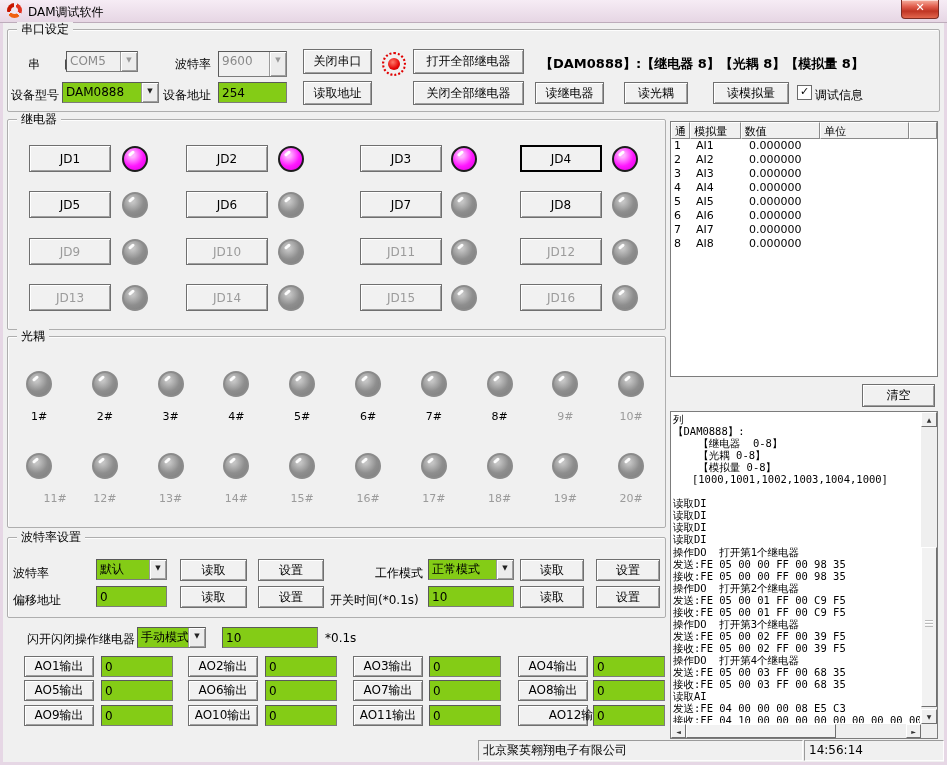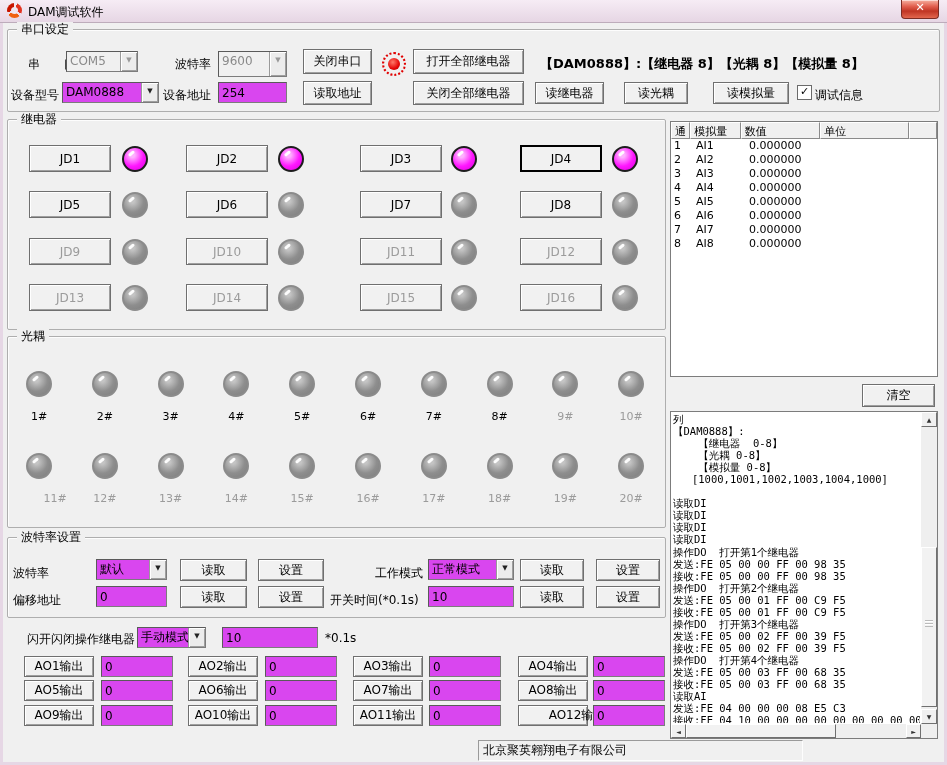--- a/index.html
+++ b/index.html
@@ -18,21 +18,21 @@
     border:1px solid #7d2c23;border-top:none;border-radius:0 0 4px 4px;color:#fff;
     font-size:11px;font-weight:bold;text-align:center;line-height:16px;
     box-shadow:inset 0 1px 0 rgba(255,255,255,.55);cursor:default;}
   .group{position:absolute;border:1px solid #aeaeae;border-radius:2px;
     box-shadow:inset 1px 1px 0 #fdfdfd;}
   .gtitle{position:absolute;top:-8px;left:9px;background:#f0f0f0;padding:0 4px;line-height:14px;}
   .lab{position:absolute;white-space:nowrap;}
   .btn{position:absolute;background:#f1f1f1;border:1px solid #6f6f6f;box-sizing:border-box;
     box-shadow:inset 1px 1px 0 #ffffff,inset -1px -1px 0 #9f9f9f;
     display:flex;align-items:center;justify-content:center;font-size:12px;cursor:default;white-space:nowrap;}
-  .field,.combo{position:absolute;background:#d946ef;border:1px solid #7c7c7c;border-top-color:#5a5a5a;
+  .field,.combo{position:absolute;background:#84cc16;border:1px solid #7c7c7c;border-top-color:#5a5a5a;
     border-left-color:#5a5a5a;box-sizing:border-box;font-size:12px;padding:1px 3px;
     font-family:"DejaVu Sans","Liberation Sans",sans-serif;}
   input.field{outline:none;}
   .combo{padding-right:18px;line-height:17px;white-space:nowrap;overflow:hidden;}
   .combo .arrowbox{position:absolute;right:0;top:0;bottom:0;width:16px;background:#ececec;
     border-left:1px solid #9a9a9a;box-shadow:inset 1px 1px 0 #fff,inset -1px -1px 0 #9f9f9f;
     font-size:7px;text-align:center;line-height:17px;color:#222;}
   .combo.disabled{background:#f0f0f0;color:#8a8a8a;}
   .combo.disabled .arrowbox{color:#999;}
   .led{position:absolute;width:22px;height:22px;border-radius:50%;}
@@ -373,15 +373,16 @@
     <div class="hscroll">
       <div class="sbtn" style="left:0;top:0;bottom:0;width:15px;line-height:13px;">◄</div>
       <div class="thumb" style="left:15px;top:0;bottom:0;width:150px;"></div>
       <div class="sbtn" style="right:0;top:0;bottom:0;width:15px;line-height:13px;">►</div>
     </div>
     <div class="corner"></div>
   </div>
 
   <div class="statusbar">
     <div class="sseg" style="left:475px;width:325px;">北京聚英翱翔电子有限公司</div>
+    <div class="sseg" style="left:801px;right:0;">14:56:14</div>
   </div>
 
 </div>
 
 </body></html>

